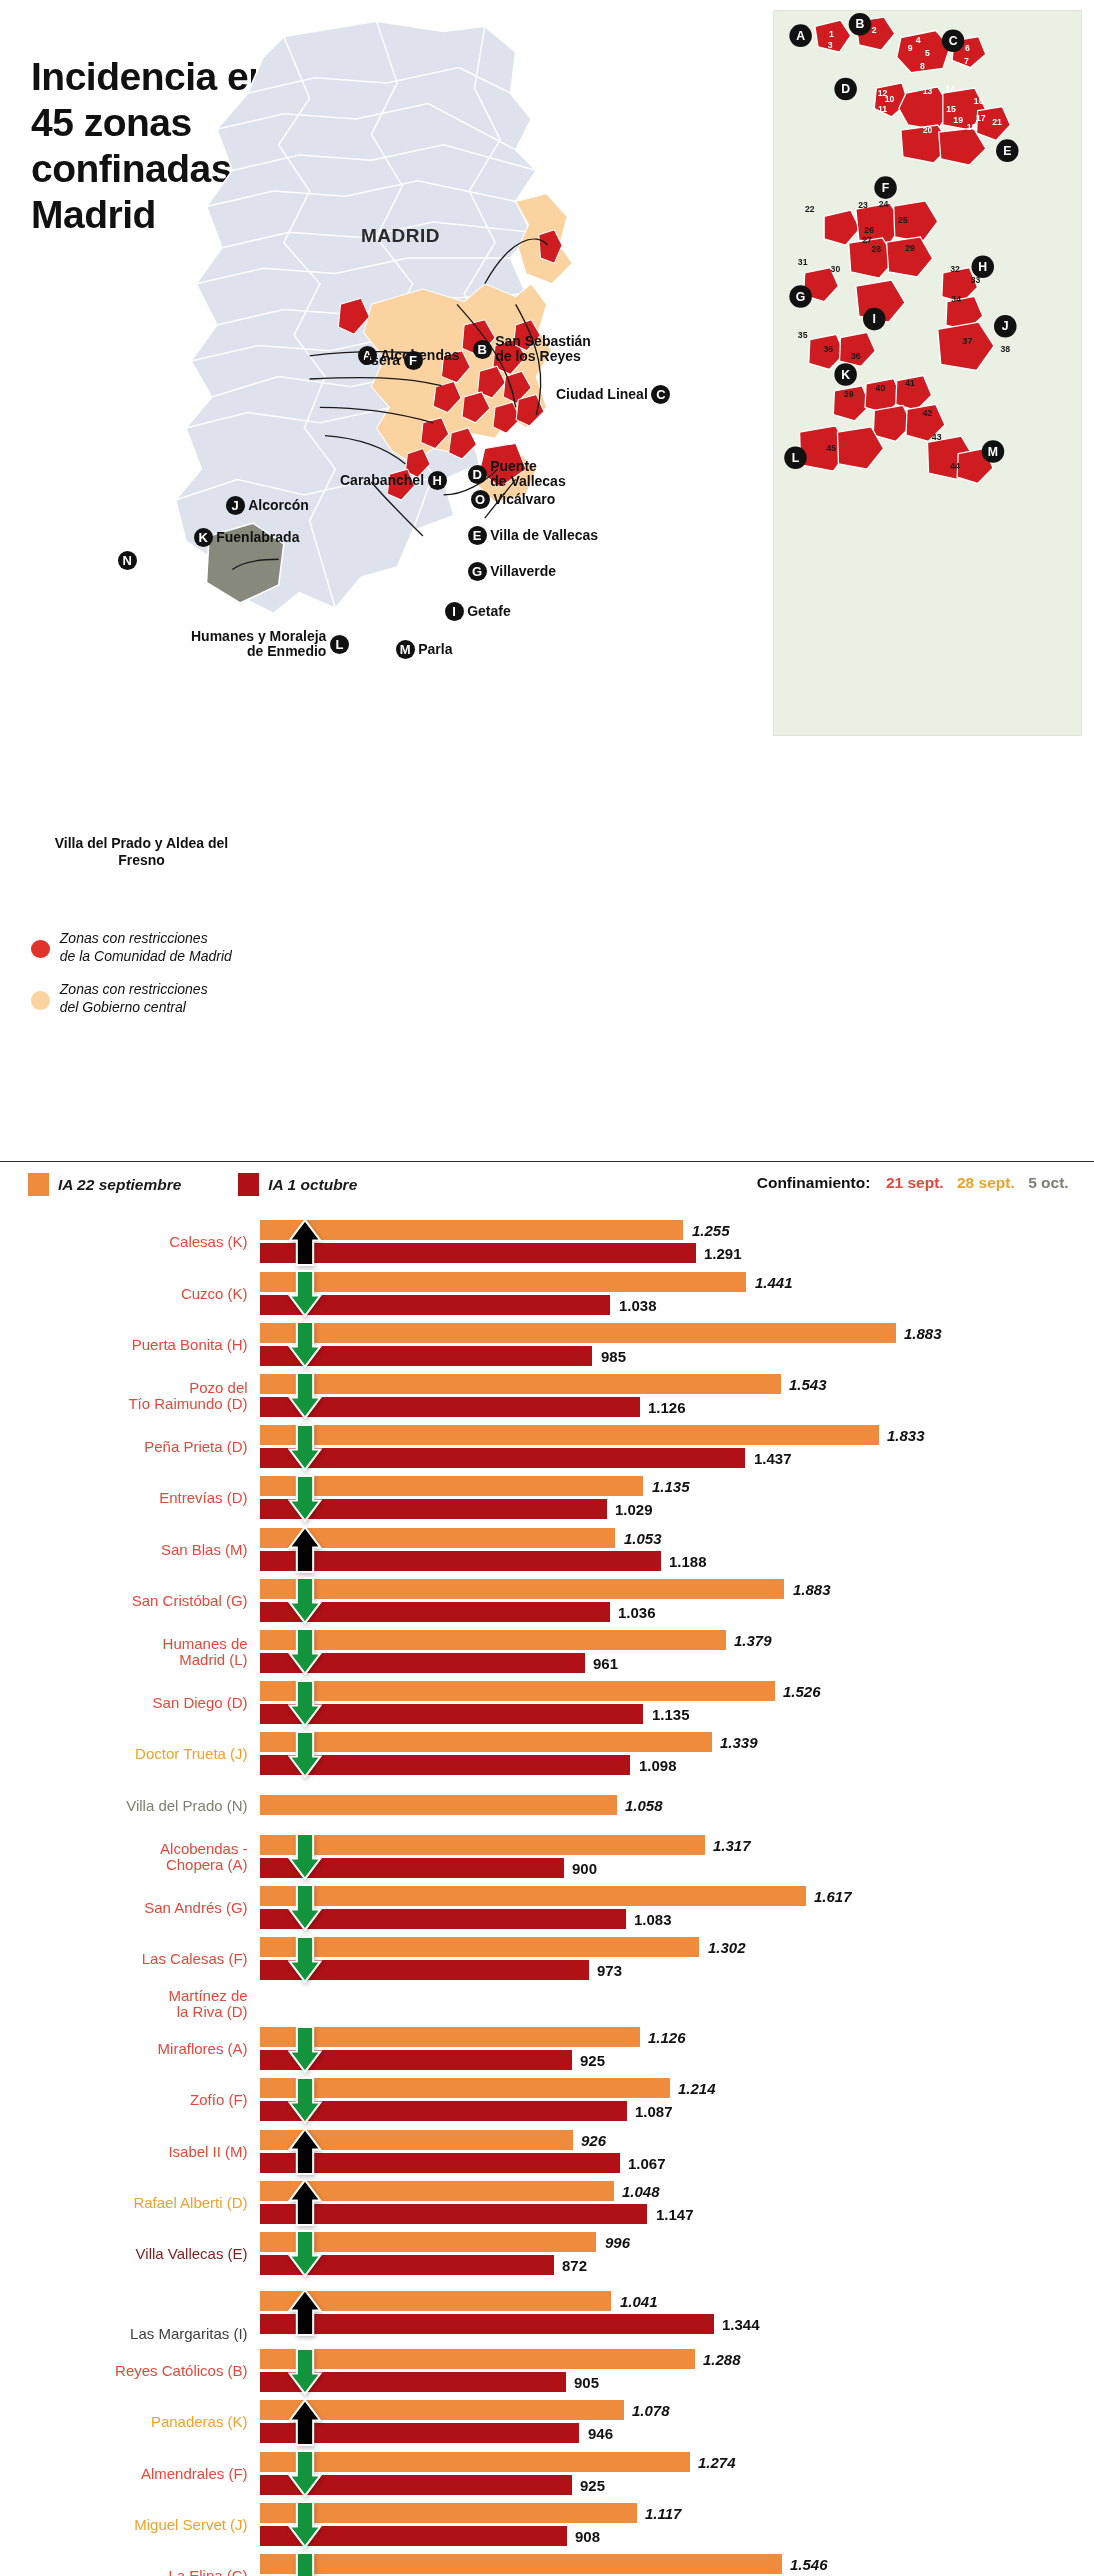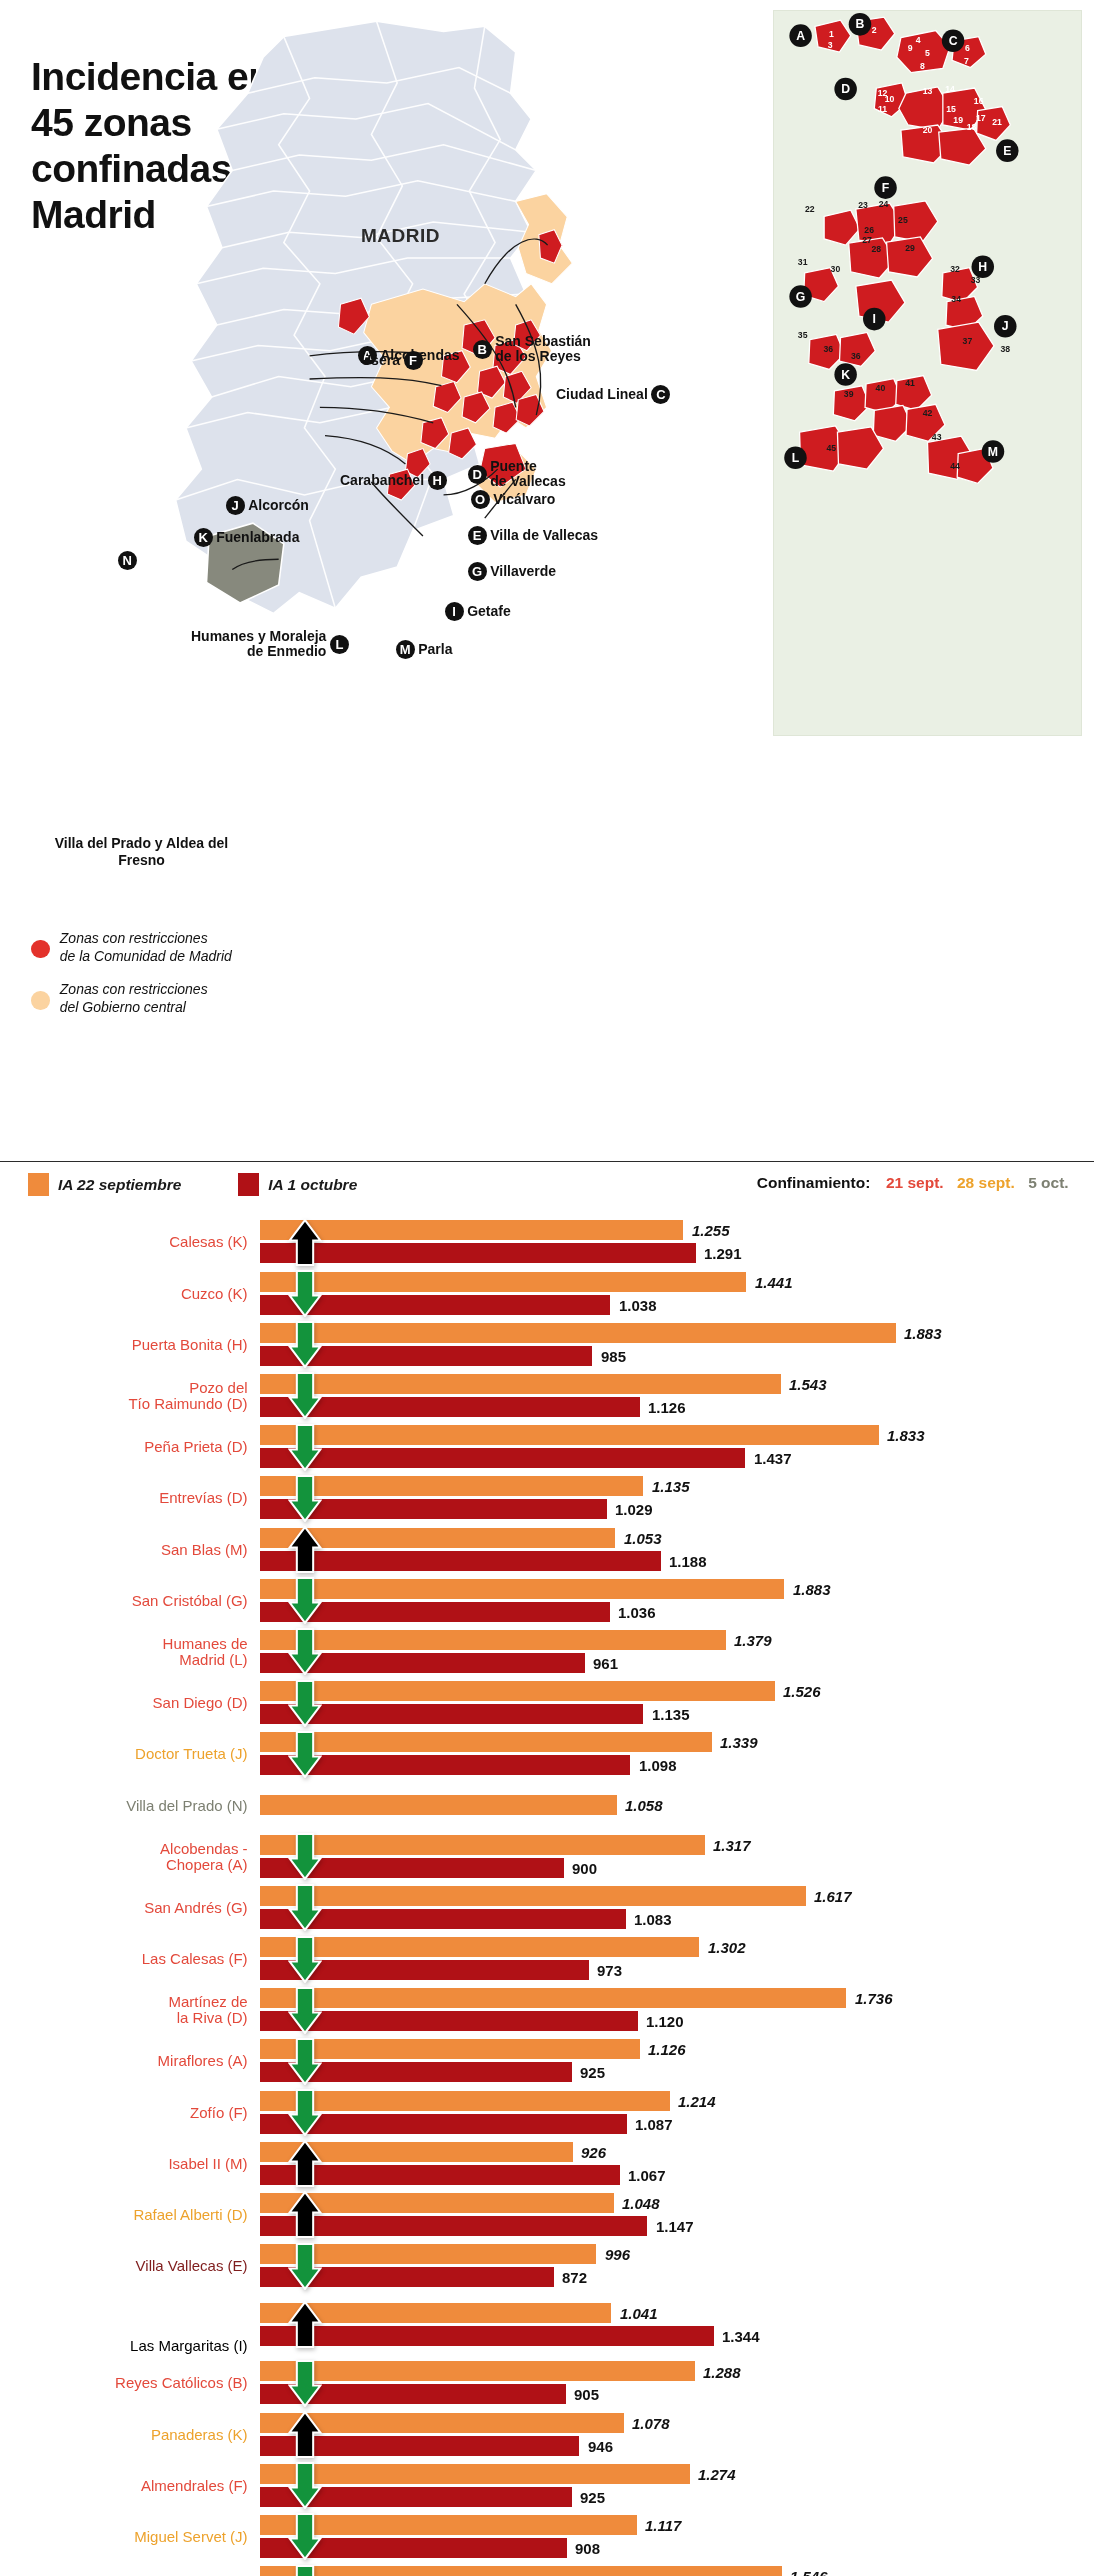--- a/index.html
+++ b/index.html
@@ -597,31 +597,20 @@
         <div class="bar-val curr" style="left: 337px;">973</div>
         <div class="arrow">
           <svg viewBox="0 0 66 92">
             <polygon points="17,2 49,2 49,50 63,50 33,90 3,50 17,50" fill="#13933c" stroke="#ffffff" stroke-width="4"></polygon>
           </svg>
         </div>
       </div>
     </div>
     <div class="row">
       <div class="row-label" style="color: rgb(227, 73, 59);">Martínez de<br>la Riva (D)</div>
-      <div class="bars">
-        <div class="bar prev" style="width: 586px; background: rgb(239, 139, 60);"></div>
-        <div class="bar-val prev" style="left: 595px;">1.736</div>
-        <div class="bar curr" style="width: 378px; background: rgb(176, 17, 22);"></div>
-        <div class="bar-val curr" style="left: 386px;">1.120</div>
-        <div class="arrow">
-          <svg viewBox="0 0 66 92">
-            <polygon points="17,2 49,2 49,50 63,50 33,90 3,50 17,50" fill="#13933c" stroke="#ffffff" stroke-width="4"></polygon>
-          </svg>
-        </div>
-      </div>
     </div>
     <div class="row">
       <div class="row-label" style="color: rgb(227, 73, 59);">Miraflores (A)</div>
       <div class="bars">
         <div class="bar prev" style="width: 380px; background: rgb(239, 139, 60);"></div>
         <div class="bar-val prev" style="left: 388px;">1.126</div>
         <div class="bar curr" style="width: 312px; background: rgb(176, 17, 22);"></div>
         <div class="bar-val curr" style="left: 320px;">925</div>
         <div class="arrow">
           <svg viewBox="0 0 66 92">
@@ -680,21 +669,21 @@
         <div class="bar curr" style="width: 294px; background: rgb(176, 17, 22);"></div>
         <div class="bar-val curr" style="left: 302px;">872</div>
         <div class="arrow">
           <svg viewBox="0 0 66 92">
             <polygon points="17,2 49,2 49,50 63,50 33,90 3,50 17,50" fill="#13933c" stroke="#ffffff" stroke-width="4"></polygon>
           </svg>
         </div>
       </div>
     </div>
     <div class="row">
-      <div class="row-label" style="color: #000000; margin-top: 43px;">Las Margaritas (I)</div>
+      <div class="row-label" style="color: #404040; margin-top: 43px;">Las Margaritas (I)</div>
       <div class="bars">
         <div class="bar prev" style="width: 351px; background: rgb(239, 139, 60);"></div>
         <div class="bar-val prev" style="left: 360px; text-align: center;">1.041</div>
         <div class="bar curr" style="width: 454px; background: rgb(176, 17, 22);"></div>
         <div class="bar-val curr" style="left: 462px;">1.344</div>
         <div class="arrow">
           <svg viewBox="0 0 66 92">
             <polygon points="33,2 63,42 49,42 49,90 17,90 17,42 3,42" fill="#000000" stroke="#ffffff" stroke-width="4"></polygon>
           </svg>
         </div>

